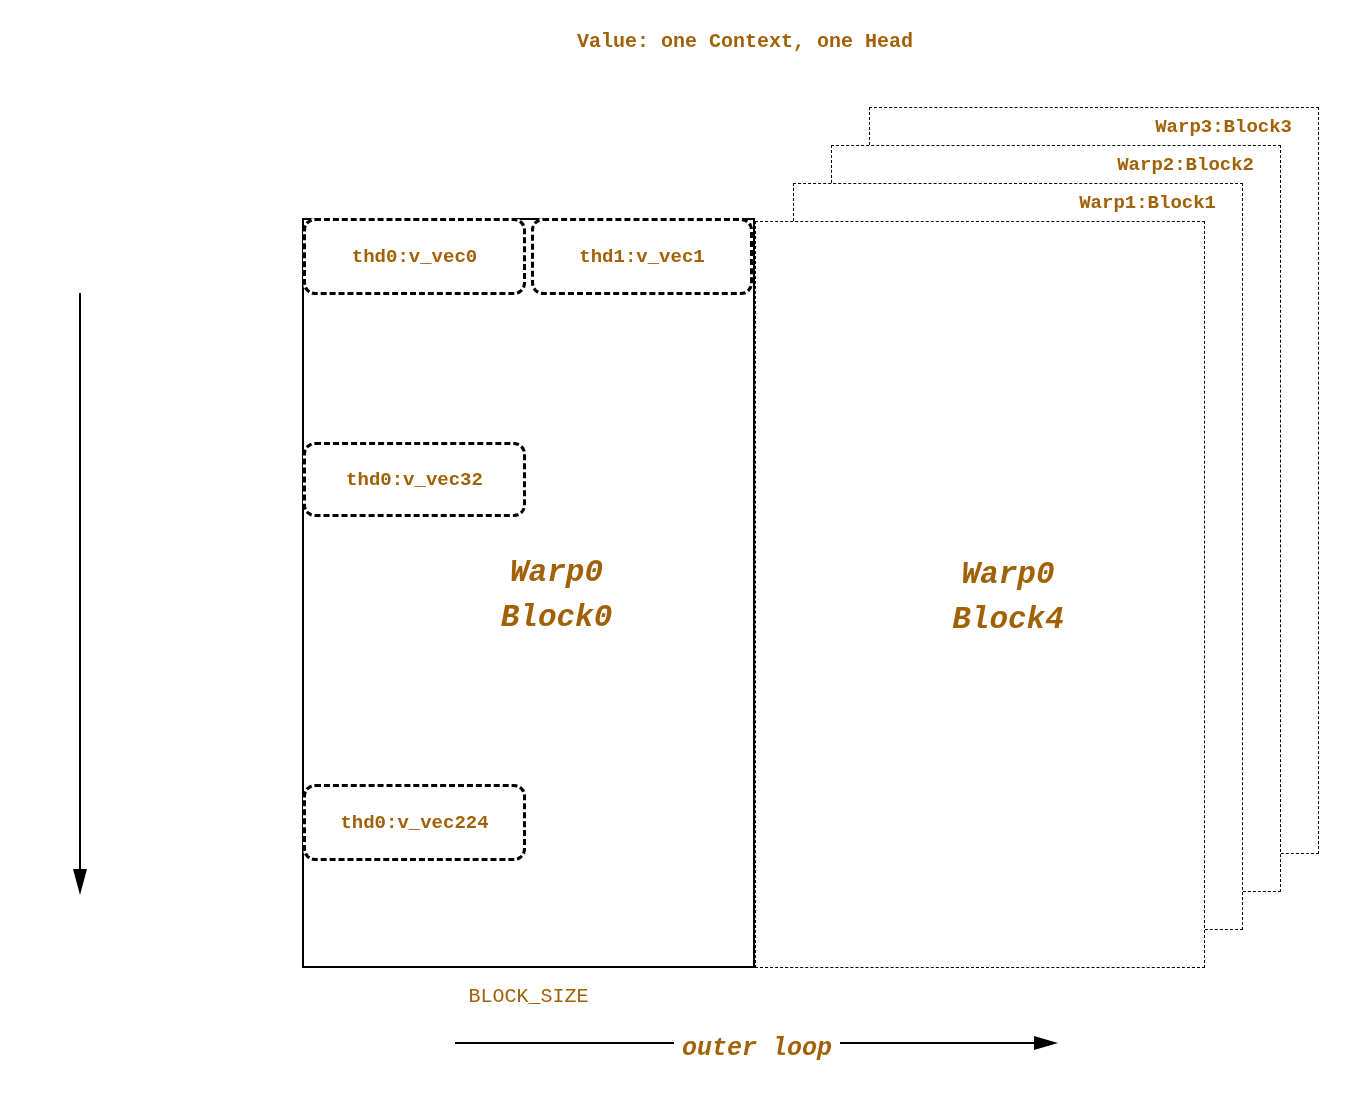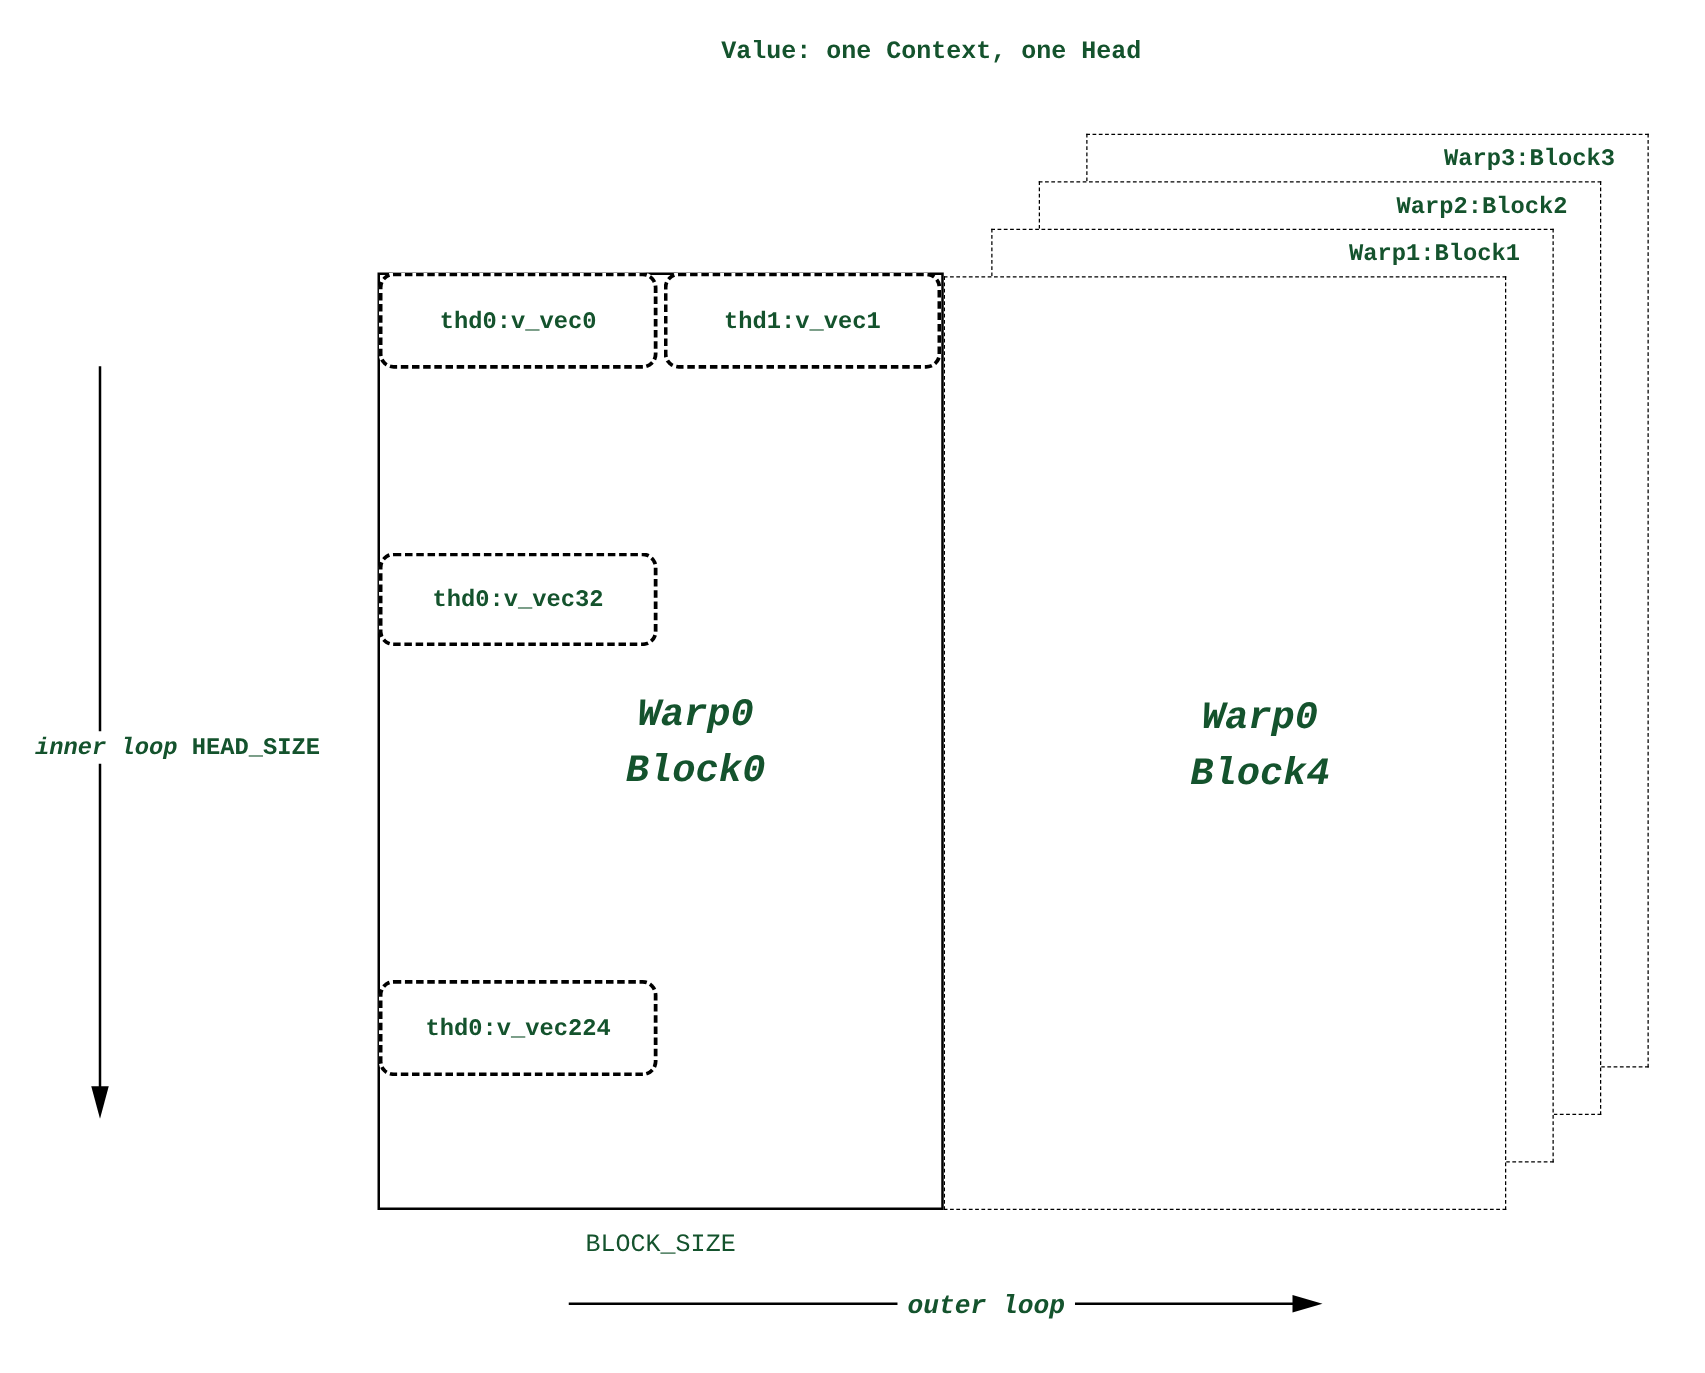--- a/index.html
+++ b/index.html
@@ -1,21 +1,21 @@
 <!DOCTYPE html>
 <html><head>
 <meta charset="utf-8">
 <style>
   html, body { margin: 0; padding: 0; background: #ffffff; }
   .canvas {
     position: relative;
     width: 1364px;
     height: 1098px;
     background: #ffffff;
-    color: #14532d;
+    color: #a16207;
     font-family: "Liberation Mono", "DejaVu Sans Mono", monospace;
     overflow: hidden;
   }
   .title {
     position: absolute;
     left: 745px;
     top: 30px;
     transform: translateX(-50%);
     font-weight: bold;
     font-size: 20px;
@@ -102,23 +102,22 @@
   }
   .outer-loop {
     position: absolute;
     left: 757px;
     top: 1034px;
     transform: translateX(-50%);
     background: #ffffff;
     padding: 0 8px;
     font-weight: bold;
     font-style: italic;
-    font-size: 21px;
+    font-size: 25px;
     white-space: nowrap;
-    margin-left: 32px;
   }
 </style>
 </head>
 <body>
 
 <div class="canvas">
 
   <div class="title">Value: one Context, one Head</div>
 
   <div class="rect back-block warp3">
@@ -148,24 +147,20 @@
   <div class="tb r1 c1">thd0:v_vec0</div>
   <div class="tb r1 c2">thd1:v_vec1</div>
   <div class="tb r2 c1">thd0:v_vec32</div>
   <div class="tb r3 c1">thd0:v_vec224</div>
 
   <svg class="arrow-svg arrow-left" viewBox="0 0 36 615" xmlns="http://www.w3.org/2000/svg">
     <line x1="18" y1="8" x2="18" y2="586" stroke="#000" stroke-width="2"></line>
     <polygon points="18,610 11,584 25,584" fill="#000"></polygon>
   </svg>
 
-  <div class="inner-loop-wrap">
-    <span class="it">inner loop</span>
-    <span class="rg">HEAD_SIZE</span>
-  </div>
 
   <div class="block-size">BLOCK_SIZE</div>
 
   <svg class="arrow-svg arrow-bottom" viewBox="0 0 615 28" xmlns="http://www.w3.org/2000/svg">
     <line x1="5" y1="14" x2="588" y2="14" stroke="#000" stroke-width="2"></line>
     <polygon points="608,14 584,7 584,21" fill="#000"></polygon>
   </svg>
 
   <div class="outer-loop">outer loop</div>
 

